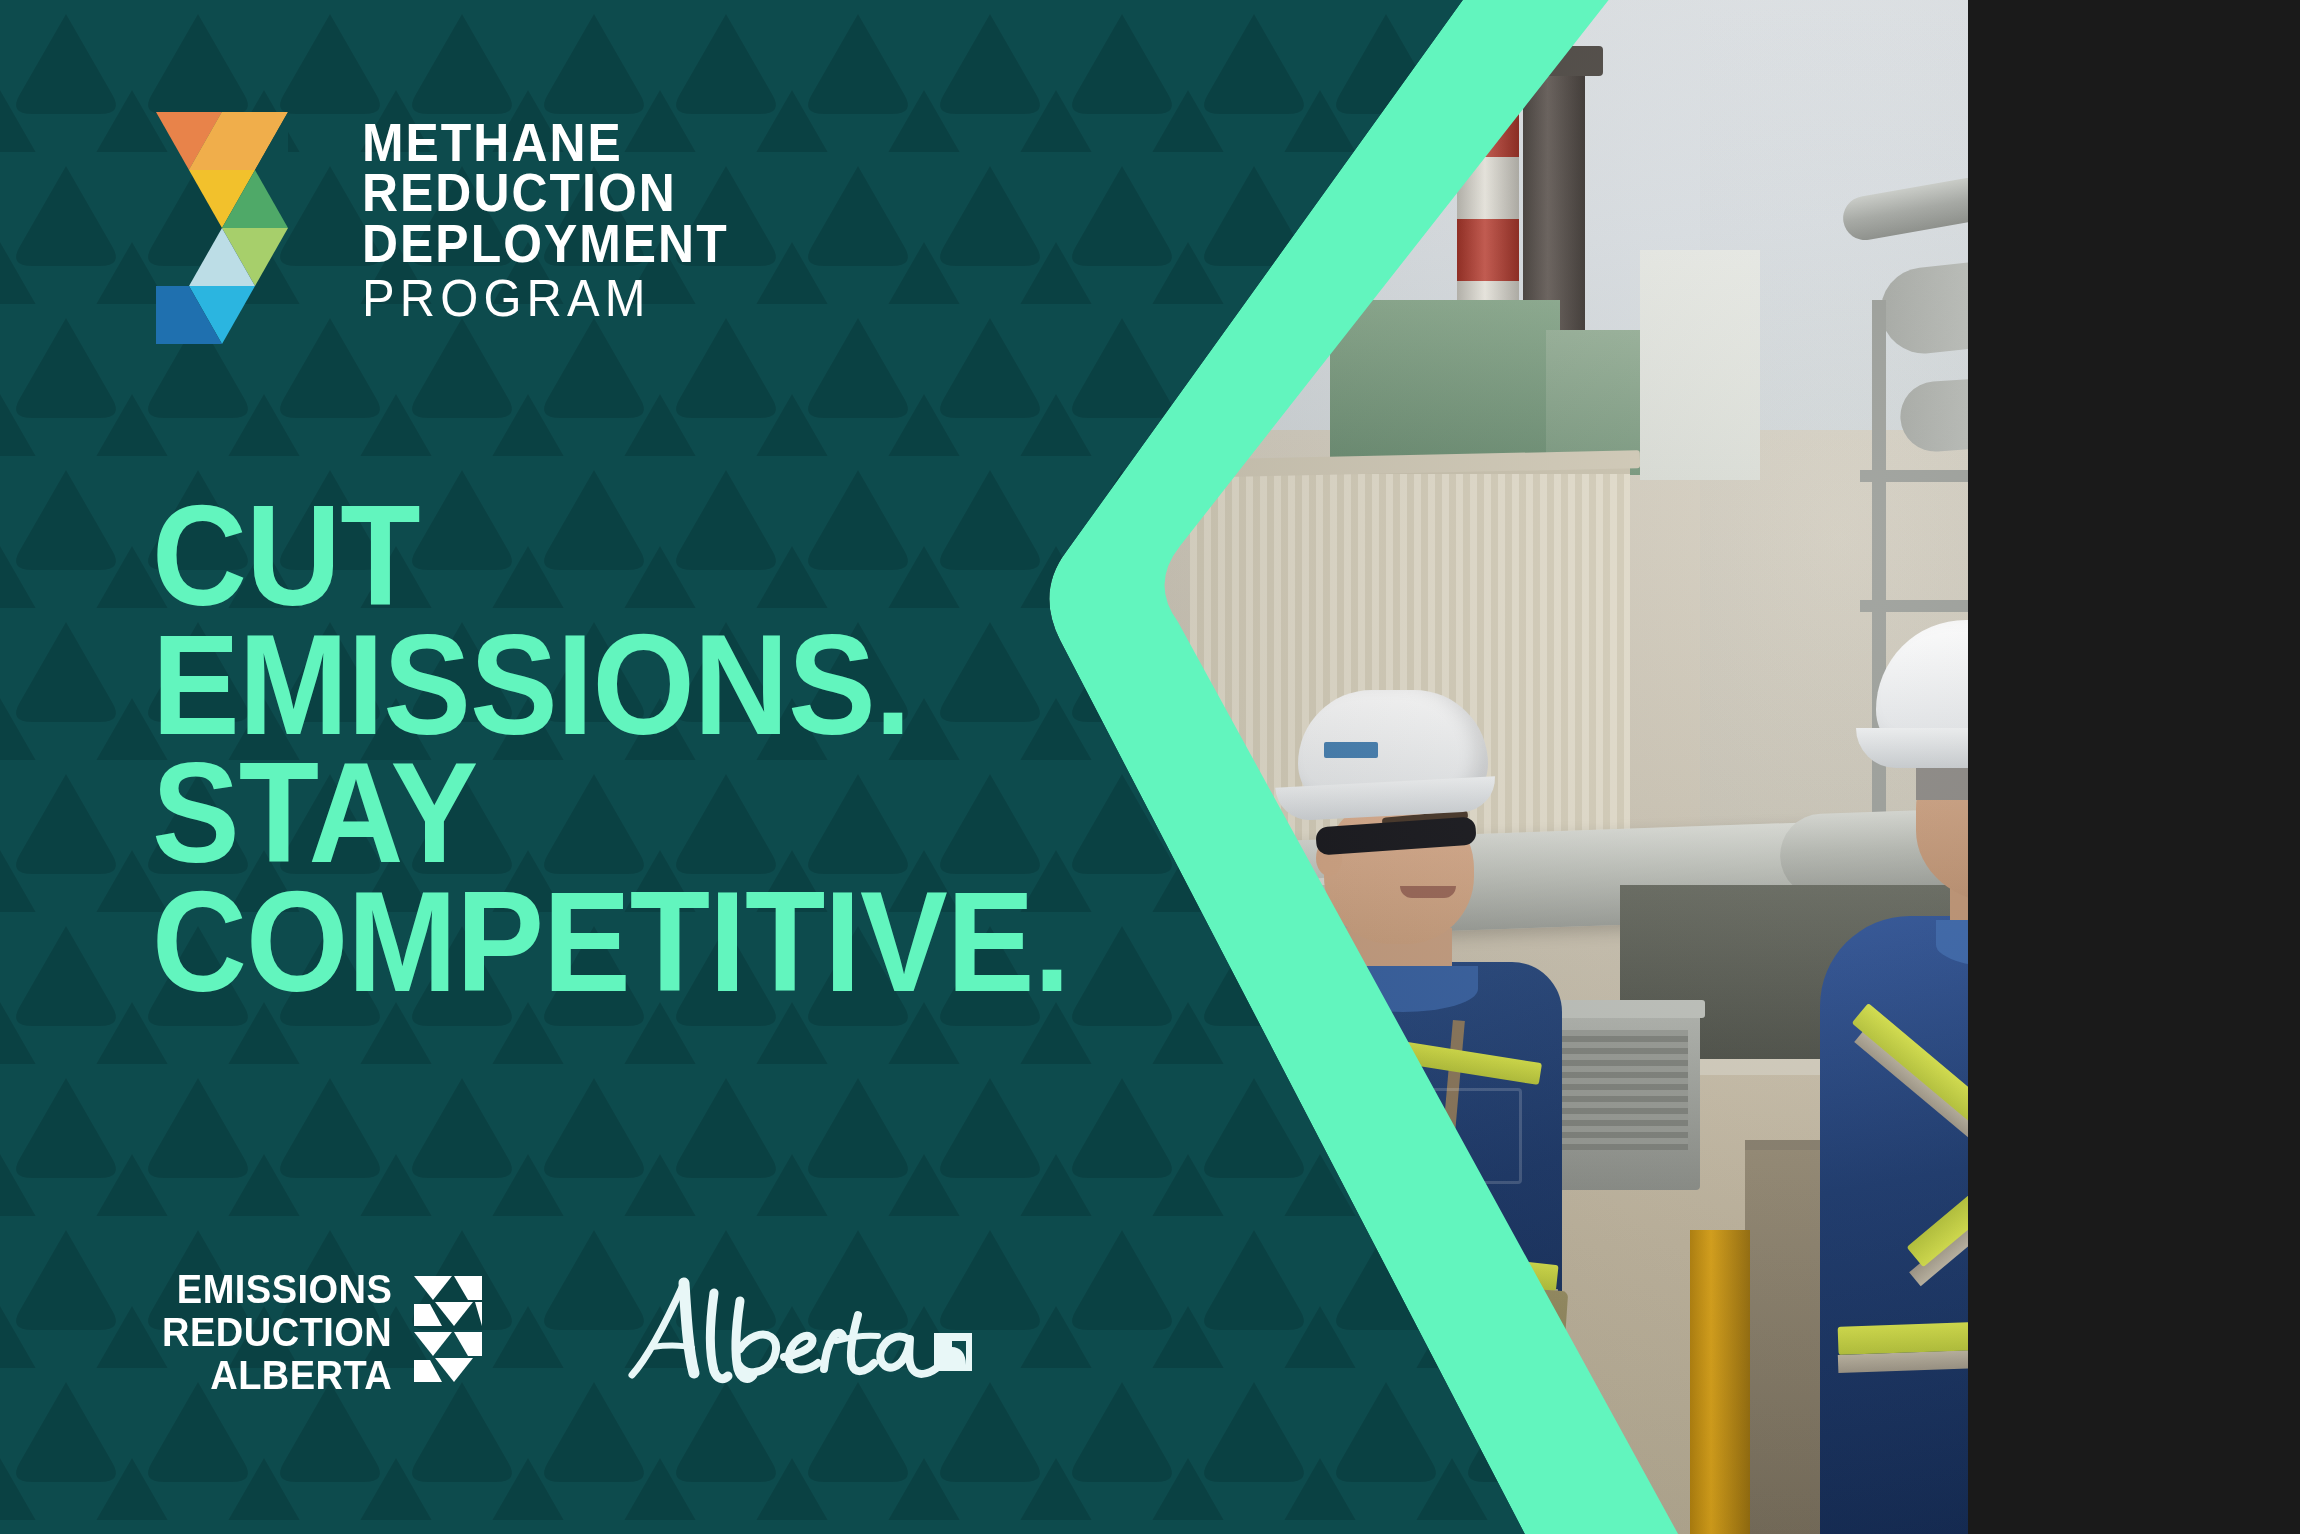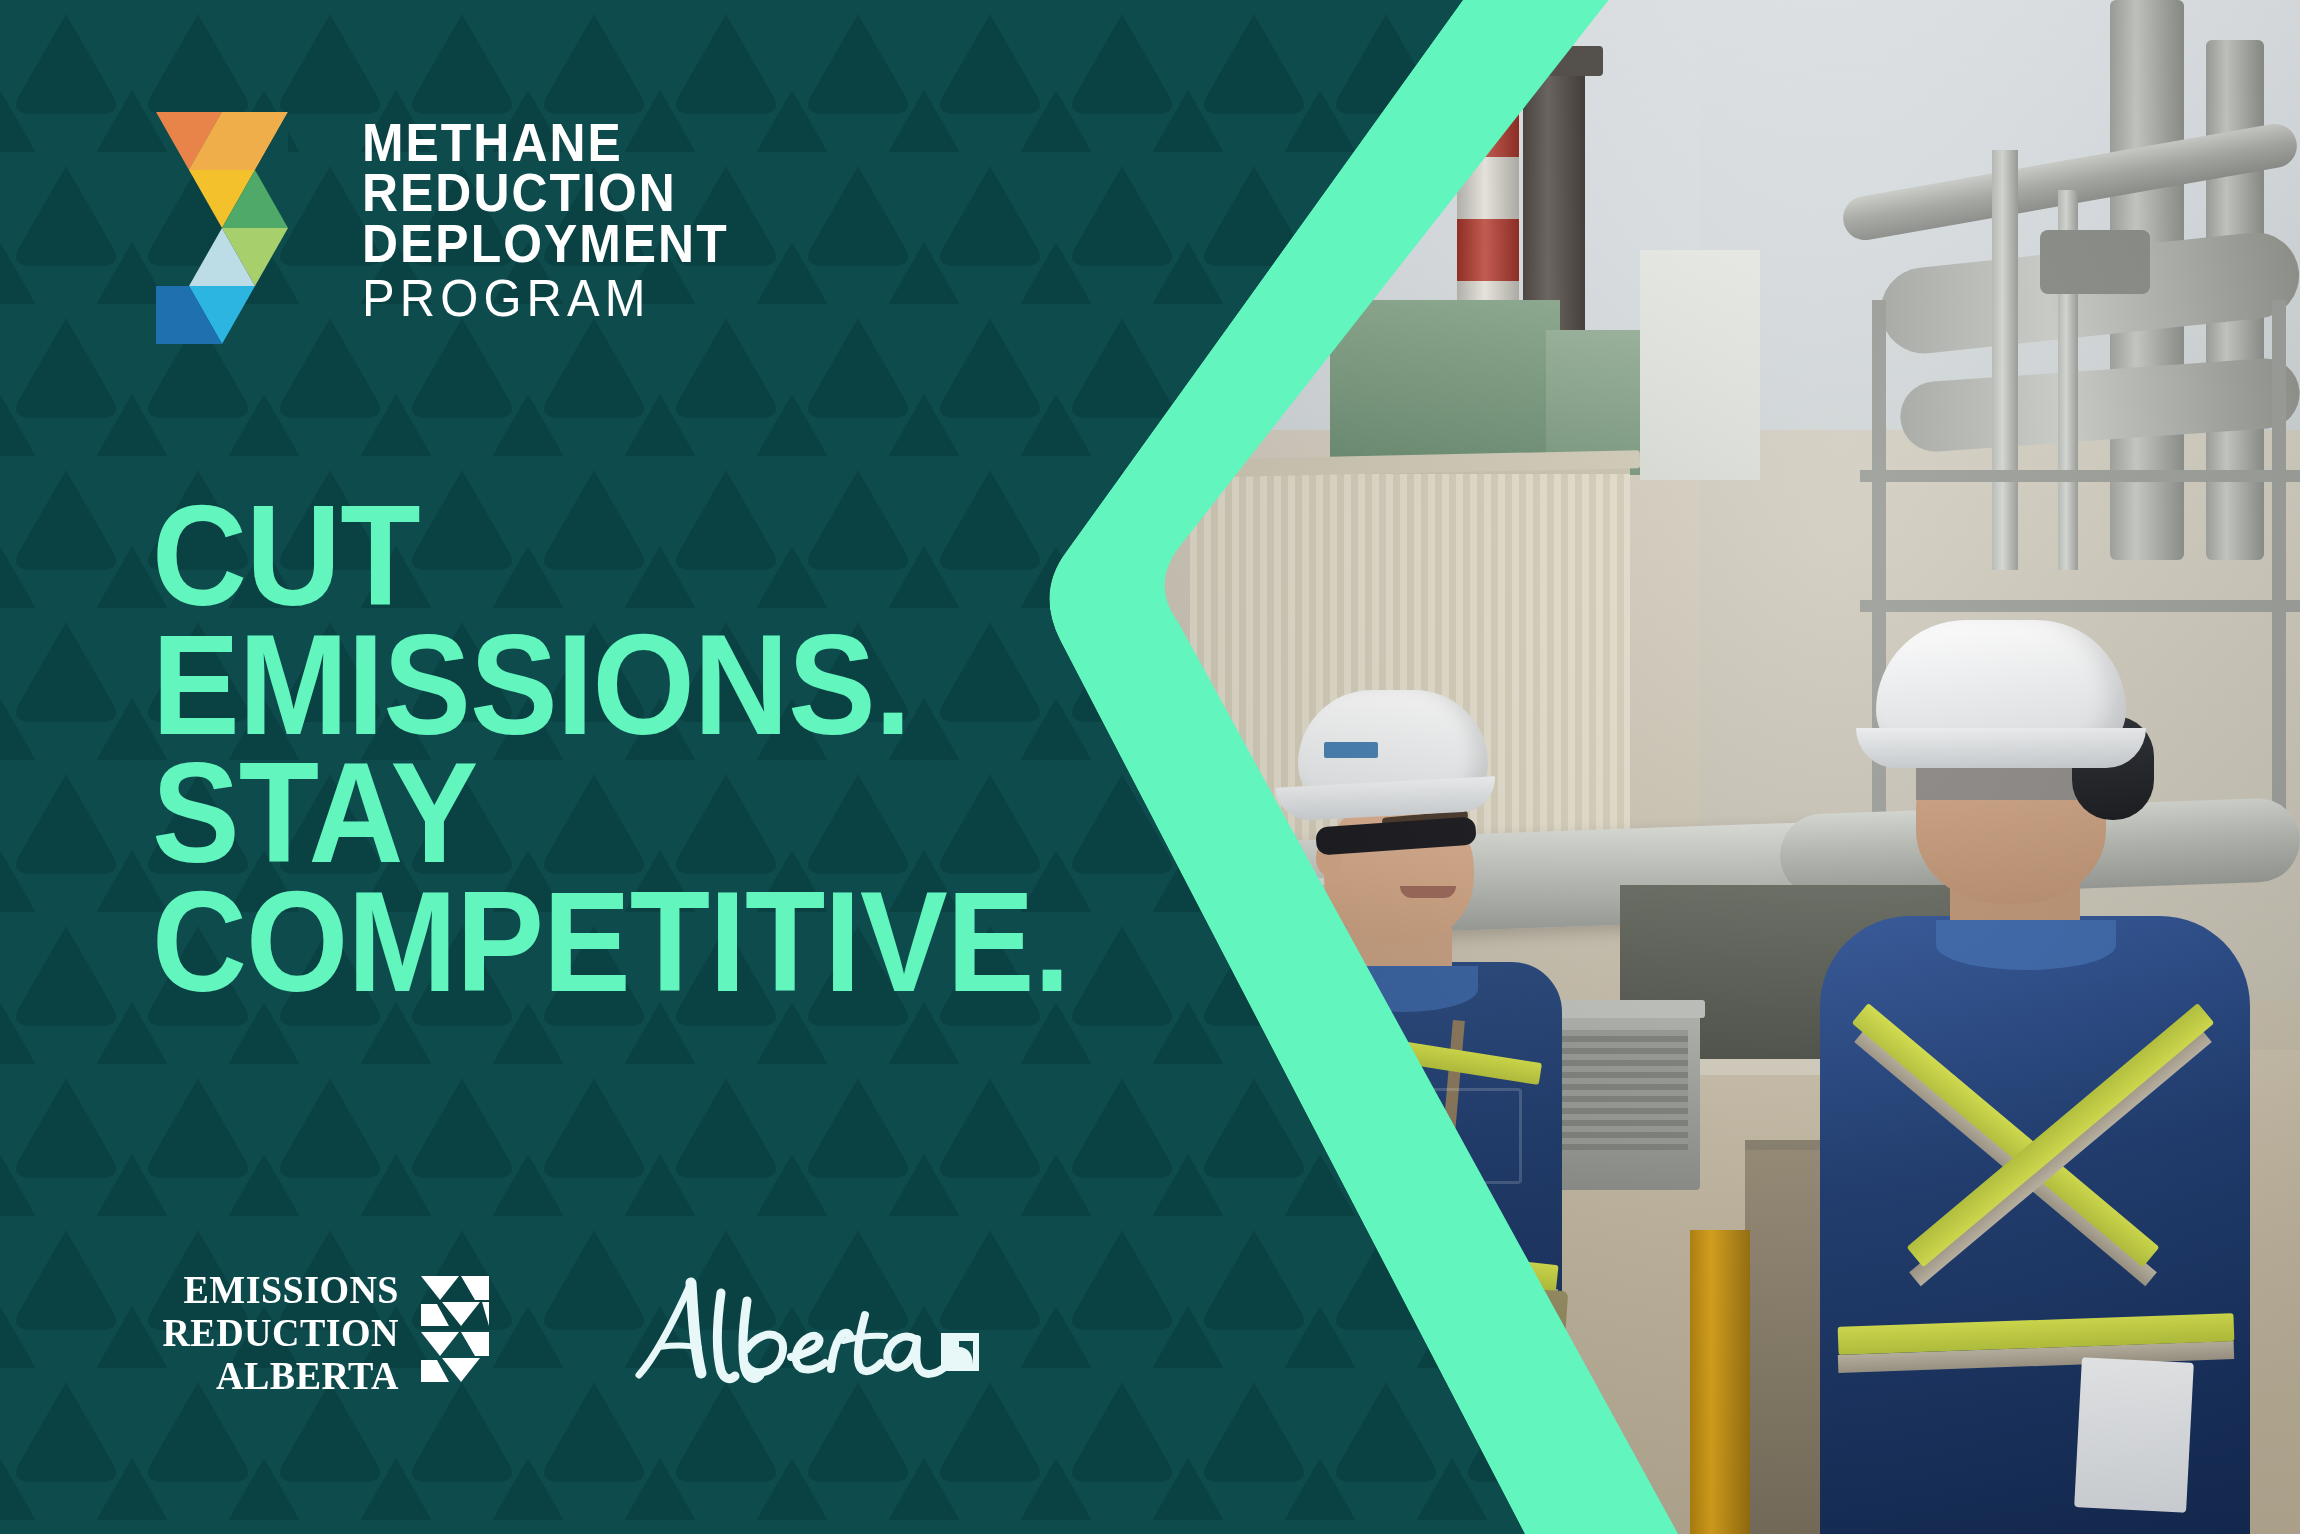--- a/index.html
+++ b/index.html
@@ -1,20 +1,20 @@
 <!DOCTYPE html>
 <html><head>
 <meta charset="utf-8">
 <style>
   * { margin:0; padding:0; box-sizing:border-box; }
   html,body { background:#1a1a1a; }
 
   #banner{
     position:relative;
-    width:2300px; height:1534px;
+    width:1968px; height:1534px;
     overflow:hidden;
     font-family:"Liberation Sans", sans-serif;
     background:#701a75;
   }
 
   
   .photo-layer{
     position:absolute; inset:0;
     background:#b9b2a4;
     overflow:hidden;
@@ -388,21 +388,21 @@
     line-height:0.90;
     letter-spacing:-1px;
     transform:scaleX(.92);
     transform-origin:left top;
     white-space:pre-line;
   }
 
   
   .bottom-logos{
     position:absolute; left:150px; top:1268px;
-    display:flex; align-items:center; gap:140px;font-family:Liberation Serif, serif;
+    display:flex; align-items:center; gap:140px;
   }
   .era{ display:flex; align-items:center; gap:22px; }
   .era-words{
     color:#ffffff; text-align:right;
     font-size:40px; font-weight:700; line-height:1.08;
     letter-spacing:.5px;
     transform:scaleX(.95); transform-origin:right center;
   }
   .era-mark{ width:68px; height:118px; }
   .alberta{ width:350px; height:112px; margin-top:-4px; }

